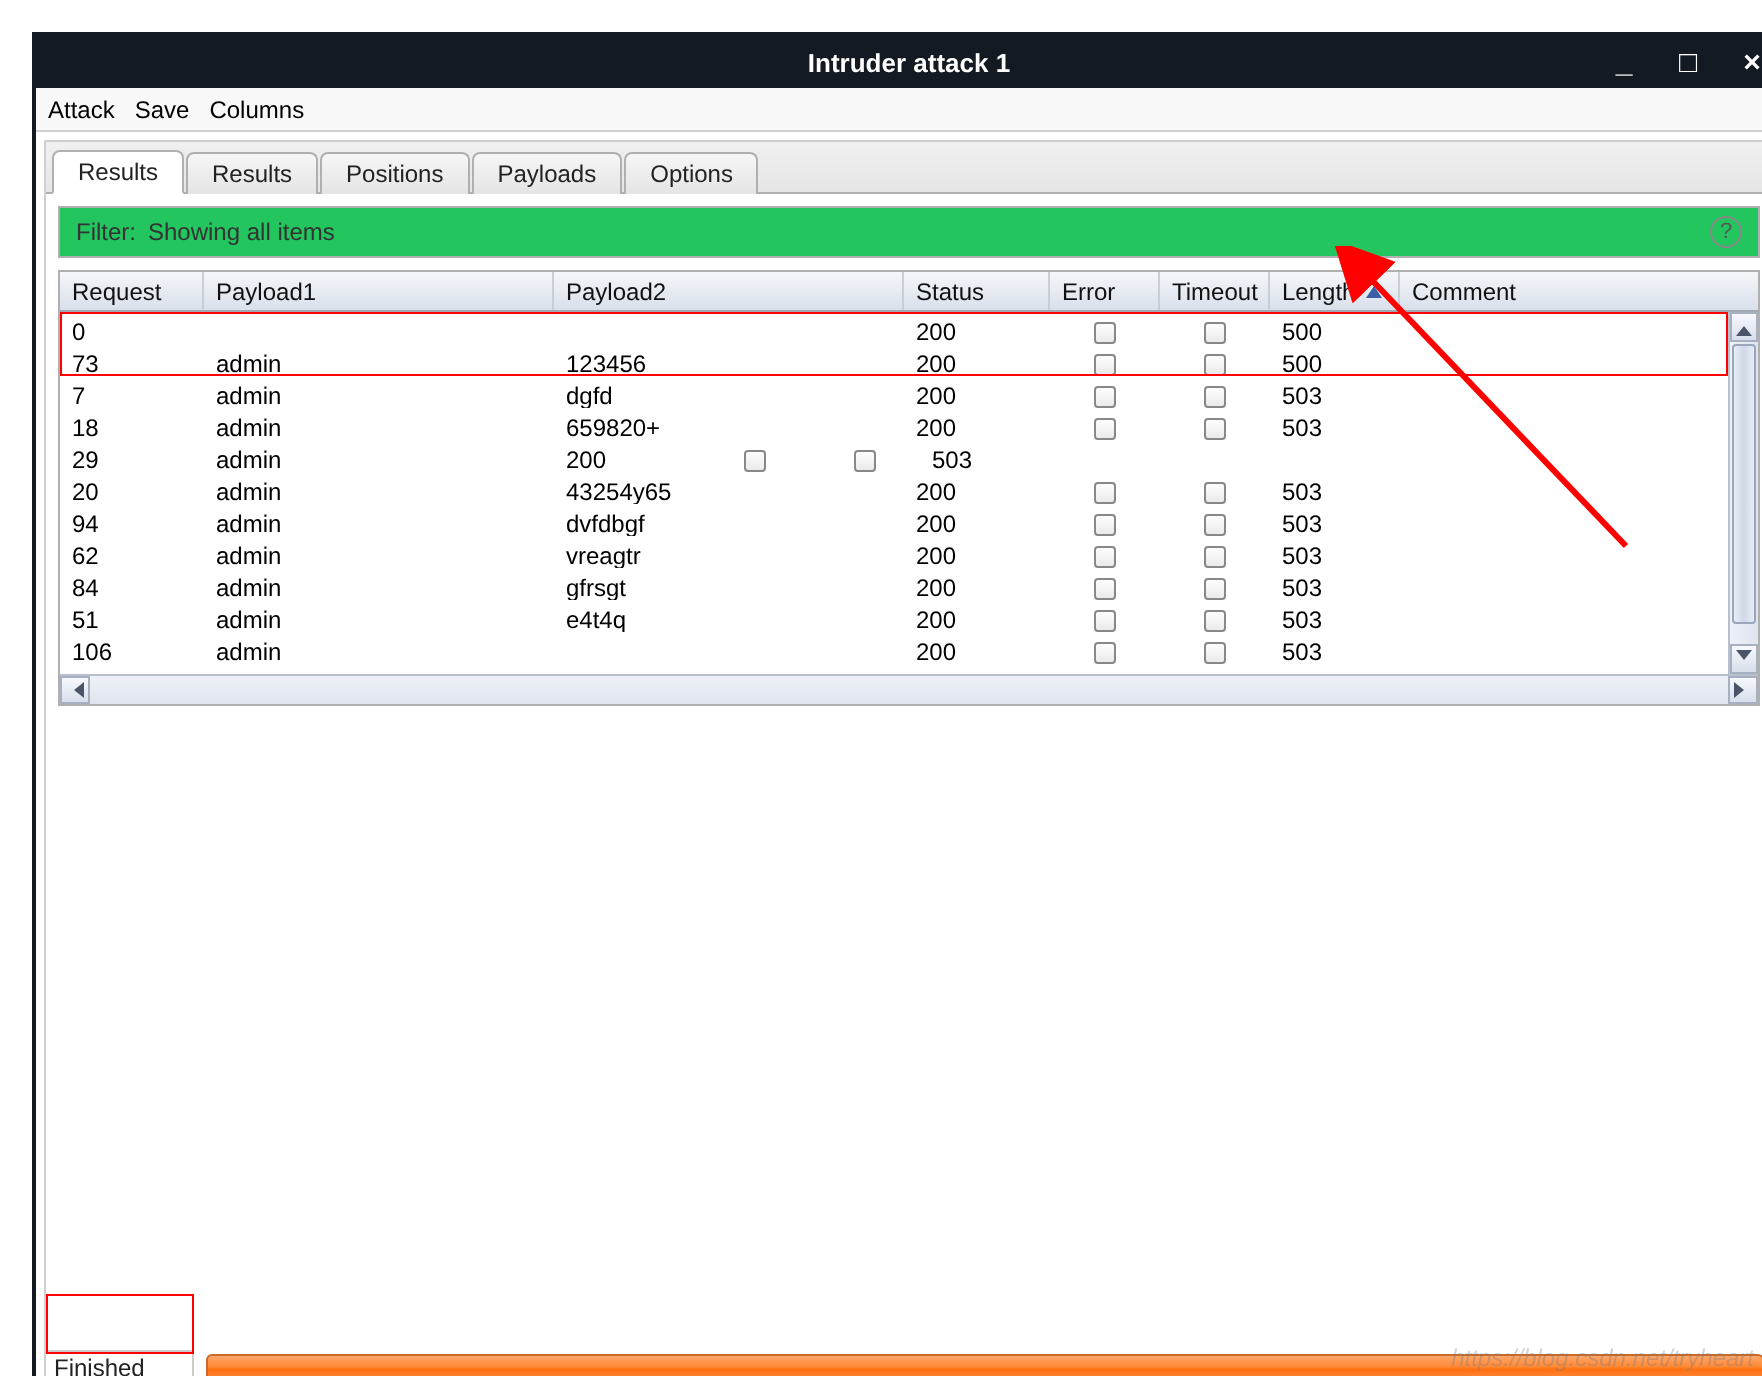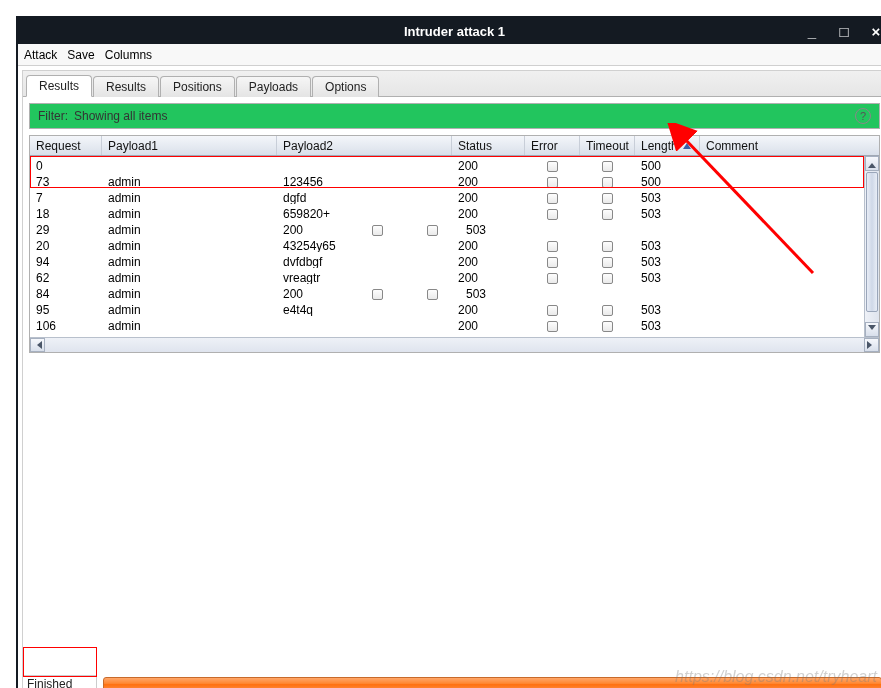--- a/index.html
+++ b/index.html
@@ -266,21 +266,21 @@
   }
   
   .arrow-svg {
     position:absolute;
     pointer-events:none;
   }
   .watermark {
     position:absolute;
     right:4px;
     bottom:2px;
-    font-size:16px;
+    font-size:12px;
     color: rgba(120,120,120,0.35);
     font-style: italic;
   }
   .red-box-footer {
     position:absolute;
     border:1px solid #f00;
     pointer-events:none;
   }
 </style>
 </head>
@@ -410,28 +410,29 @@
               <div class="td col-p2">vreagtr</div>
               <div class="td col-status">200</div>
               <div class="td col-error"><span class="chk"></span></div>
               <div class="td col-timeout"><span class="chk"></span></div>
               <div class="td col-length">503</div>
               <div class="td col-comment"></div>
             </div>
             <div class="row">
               <div class="td col-req">84</div>
               <div class="td col-p1">admin</div>
-              <div class="td col-status">200</div>
-              <div class="td col-error"><span class="chk"></span></div>
-              <div class="td col-timeout"><span class="chk"></span></div>
-              <div class="td col-length">503</div>
-              <div class="td col-comment"></div>
-            </div>
-            <div class="row">
-              <div class="td col-req">95</div>
+              <div class="td col-p2">gfrsgt</div>
+              <div class="td col-status">200</div>
+              <div class="td col-error"><span class="chk"></span></div>
+              <div class="td col-timeout"><span class="chk"></span></div>
+              <div class="td col-length">503</div>
+              <div class="td col-comment"></div>
+            </div>
+            <div class="row">
+              <div class="td col-req">51</div>
               <div class="td col-p1">admin</div>
               <div class="td col-p2">e4t4q</div>
               <div class="td col-status">200</div>
               <div class="td col-error"><span class="chk"></span></div>
               <div class="td col-timeout"><span class="chk"></span></div>
               <div class="td col-length">503</div>
               <div class="td col-comment"></div>
             </div>
             <div class="row">
               <div class="td col-req">106</div>

